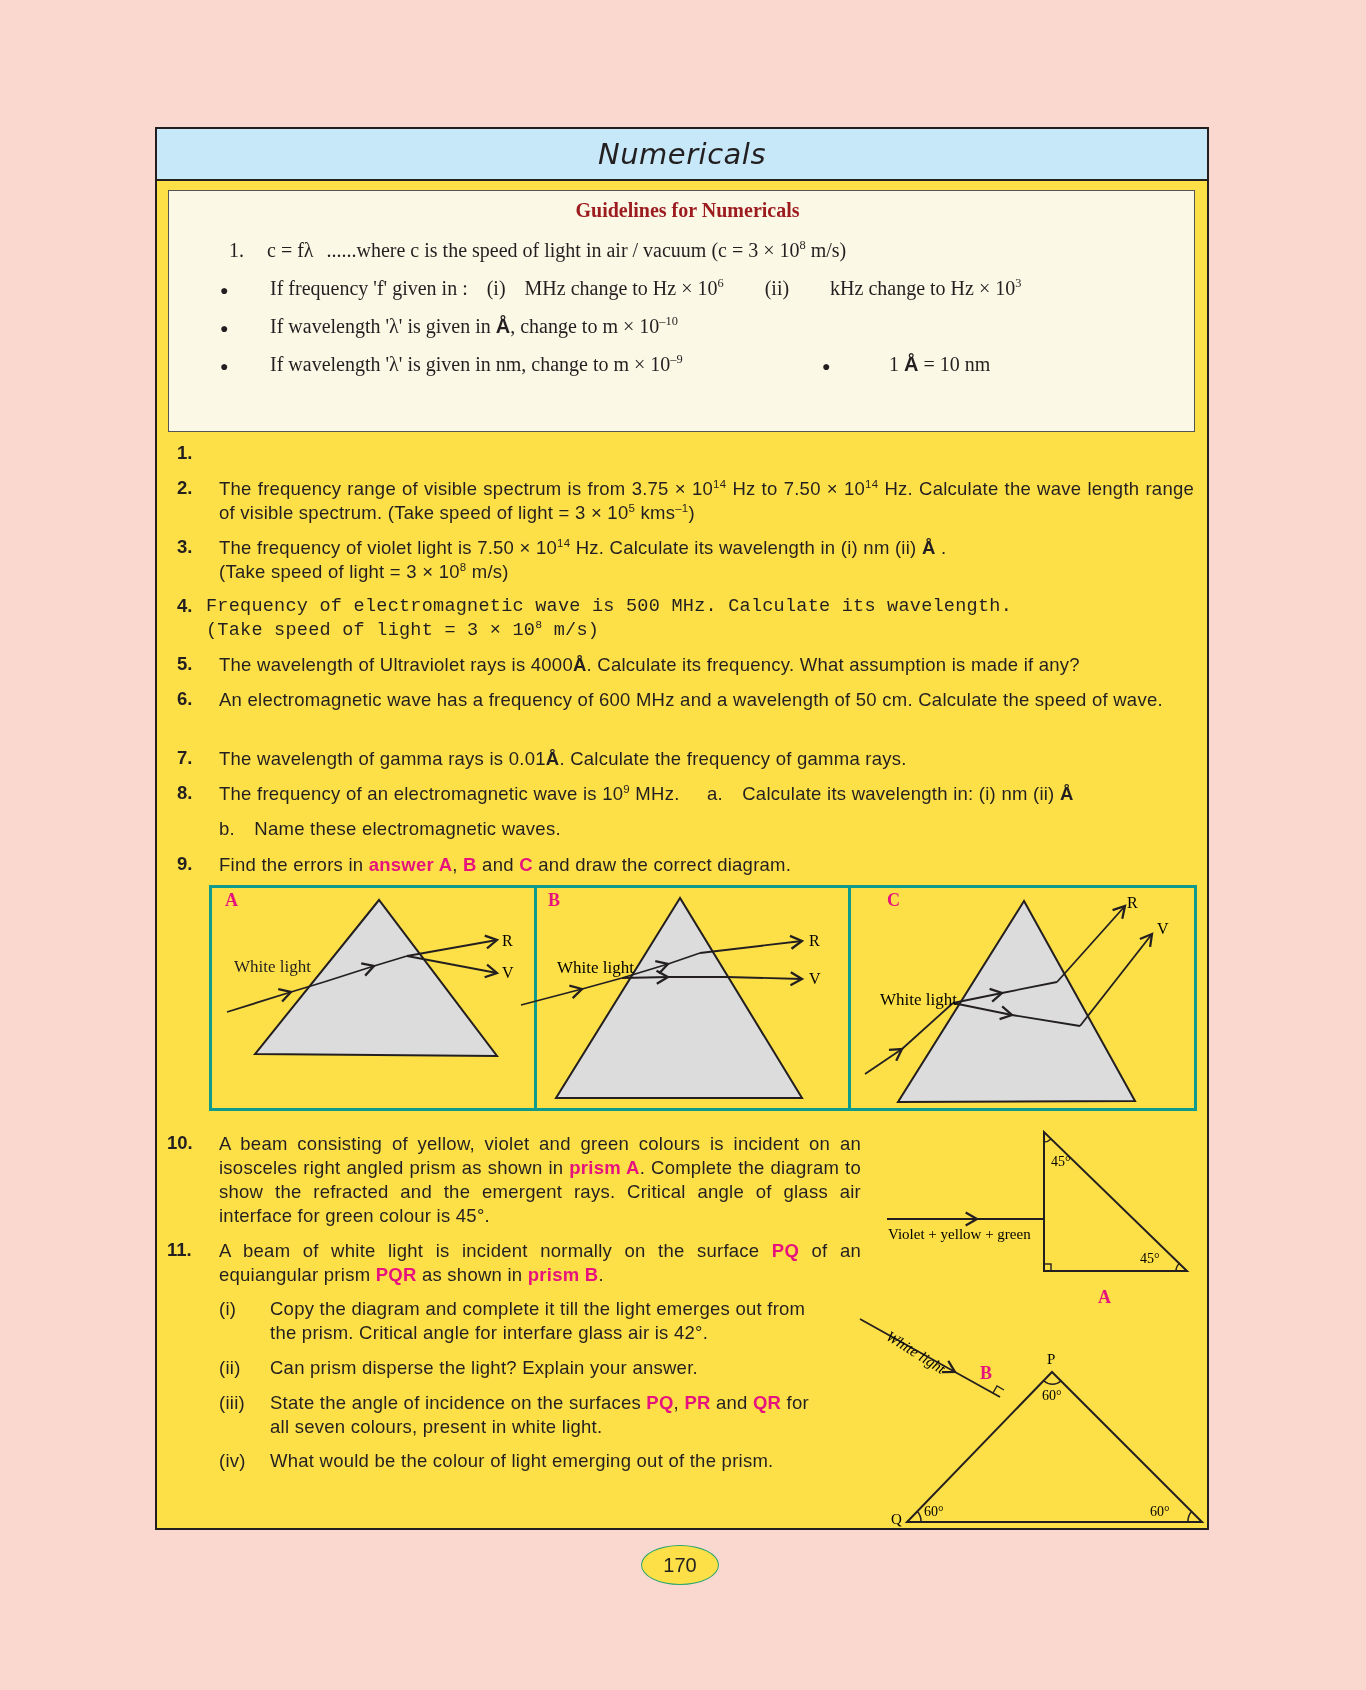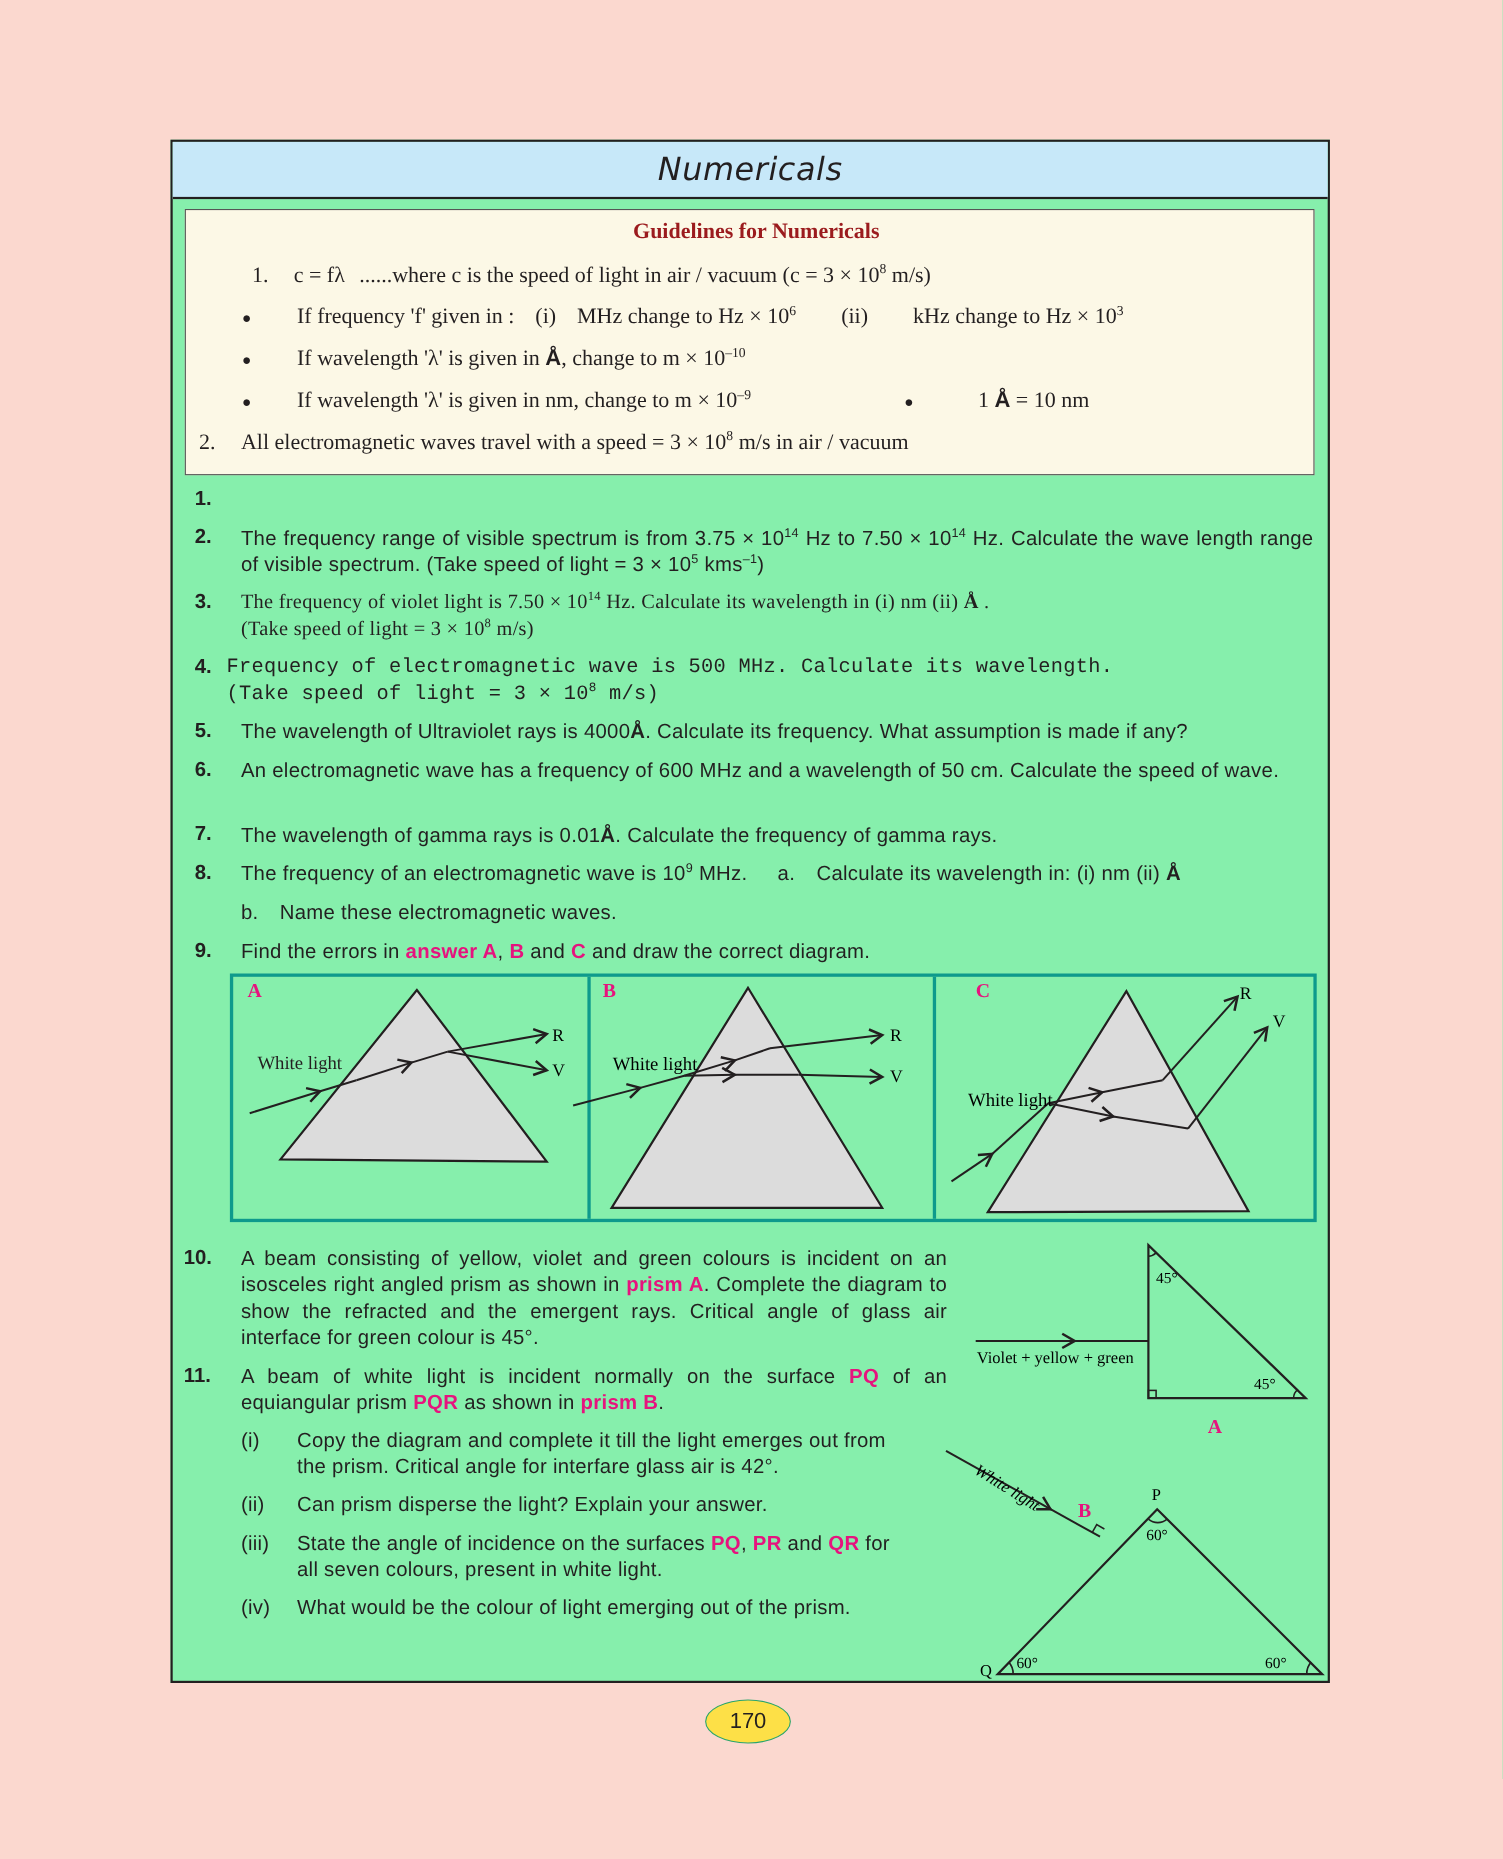--- a/index.html
+++ b/index.html
@@ -1,17 +1,17 @@
 <!DOCTYPE html>
 <html><head>
 <meta charset="utf-8">
 <style>
   html,body{margin:0;padding:0;}
   body{width:1366px;height:1690px;background:#fbd8cf;position:relative;overflow:hidden;font-family:"Liberation Sans",sans-serif;color:#231f20;}
-  .frame{position:absolute;left:155px;top:127px;width:1054px;height:1403px;background:#86efac;border:2px solid #231f20;box-sizing:border-box;}
+  .frame{position:absolute;left:155px;top:127px;width:1054px;height:1403px;background:#fde047;border:2px solid #231f20;box-sizing:border-box;}
   .title-bar{position:absolute;left:0;top:0;right:0;height:50px;background:#c7e8f9;border-bottom:2px solid #231f20;display:flex;align-items:center;justify-content:center;}
   .title-bar span{font-family:"DejaVu Sans",sans-serif;font-size:29px;font-style:italic;letter-spacing:0.5px;}
   .guide{position:absolute;left:11px;top:61px;width:1027px;height:242px;background:#fcf8e6;border:1.5px solid #555;box-sizing:border-box;font-family:"Liberation Serif",serif;font-size:20px;}
   .guide-title{position:absolute;left:0;right:0;top:8px;text-align:center;color:#9b1b1e;font-weight:bold;font-size:20px;margin-left:12px;}
   .gl{position:absolute;white-space:nowrap;}
   sup{font-size:62%;vertical-align:super;line-height:0;}
   .bold{font-weight:bold;font-family:"Liberation Sans",sans-serif;}
   .q{position:absolute;font-size:18.5px;line-height:24px;letter-spacing:0.25px;}
   .qn{position:absolute;font-weight:bold;font-size:18.5px;}
   .pink{color:#e6137e;font-weight:bold;}
@@ -57,35 +57,31 @@
       <span style="position:absolute;left:50px">
         <span>If wavelength 'λ' is given in nm, change to m × 10</span><sup>–9</sup>
       </span>
     </div>
     <div class="gl" style="left:653px;top:162px;">
       <span style="font-size:14px">●</span>
       <span style="position:absolute;left:67px">
         <span>1 </span><span class="bold">Å</span><span> = 10 nm</span>
       </span>
     </div>
-    <div class="gl" style="left:12px;top:200px;">
-      <span>2.</span>
-      <span style="margin-left:18px">All electromagnetic waves travel with a speed = 3 × 10</span><sup>8</sup><span> m/s in air / vacuum</span>
-    </div>
   </div>
 
   <div class="qn" style="left:20px;top:313px;">1.</div>
 
   <div class="qn" style="left:20px;top:348px;">2.</div>
   <div class="q justify" style="left:62px;top:348px;width:975px;">
     <span>The frequency range of visible spectrum is from 3.75 × 10</span><sup>14</sup><span> Hz to 7.50 × 10</span><sup>14</sup><span> Hz. Calculate the wave length range of visible spectrum. (Take speed of light = 3 × 10</span><sup>5</sup><span> kms</span><sup>–1</sup><span>)</span>
   </div>
 
   <div class="qn" style="left:20px;top:407px;">3.</div>
-  <div class="q" style="left:62px;top:407px;width:975px;font-family:Liberation Serif, serif;">
+  <div class="q" style="left:62px;top:407px;width:975px;">
     <div><span>The frequency of violet light is 7.50 × 10</span><sup>14</sup><span> Hz. Calculate its wavelength in (i) nm  (ii) </span><b>Å</b><span> .</span></div>
     <div><span>(Take speed of light = 3 × 10</span><sup>8</sup><span> m/s)</span></div>
   </div>
 
   <div class="qn" style="left:20px;top:466px;">4.</div>
   <div class="q" style="left:49px;top:466px;width:975px;font-family:Liberation Mono, monospace;">
     <div>Frequency of electromagnetic wave is 500 MHz. Calculate its wavelength.</div>
     <div><span>(Take speed of light = 3 × 10</span><sup>8</sup><span> m/s)</span></div>
   </div>
 

